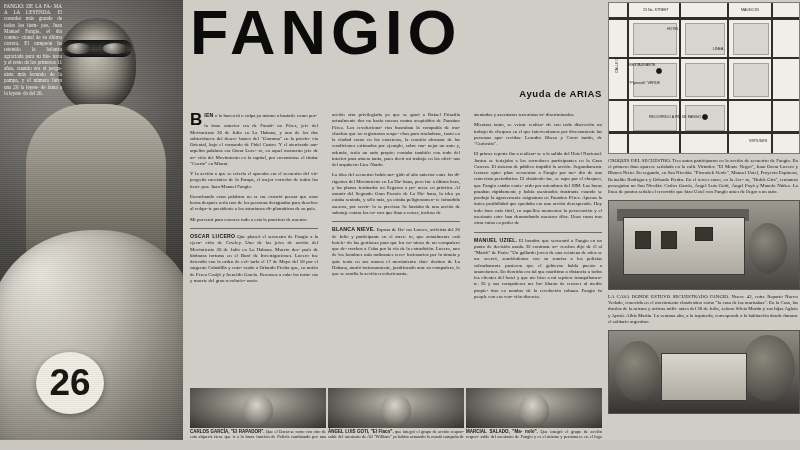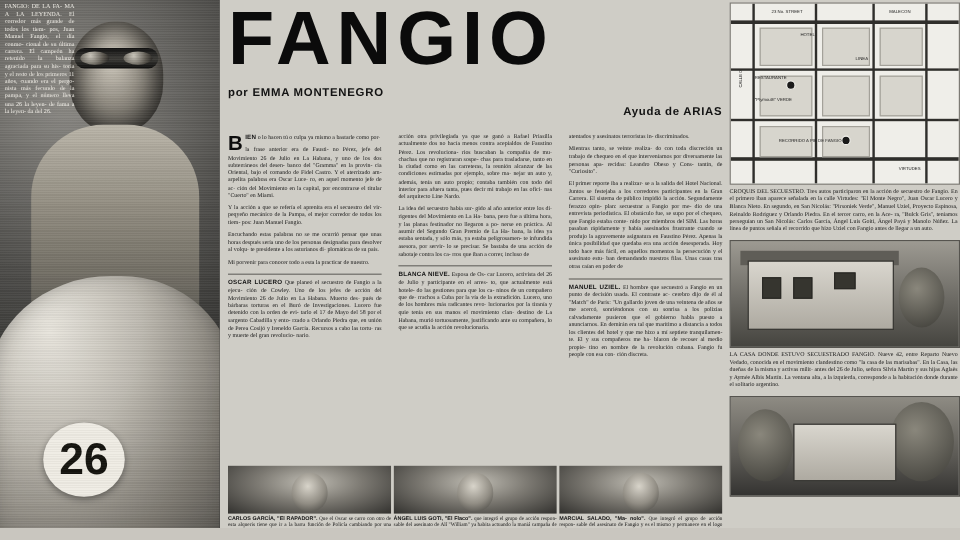--- a/index.html
+++ b/index.html
@@ -198,21 +198,20 @@
     </div>
     <div class="torso"></div>
     <div class="car-body"></div>
     <div class="car-number">26</div>
     <div class="lp-caption">FANGIO: DE LA FA- MA A LA LEYENDA. El corredor más grande de todos los tiem- pos, Juan Manuel Fangio, el día conmo- cional de su última carrera. El campeón ha retenido la balanza agraciada para su his- toria y el resto de los primeros 11 años, cuando era el pergo- nista más fecundo de la pampa, y el número lleva una 26 la leyen- de fama a la leyen- da del 26.</div>
     <div class="lp-grain"></div>
   </div>
 
   <div class="headline">
     <div class="hl-fangio">FANGIO</div>
-    <div class="hl-byline">por EMMA MONTENEGRO</div>
     <div class="hl-photos">Ayuda de ARIAS</div>
   </div>
 
   <div class="cols">
 
     <div class="col c1">
       <p class="para">
         <span class="drop">B</span><span class="subhead">IEN</span>
         <span>o lo hacen tú o culpa ya mismo a bastarle como por-</span>
       </p>

